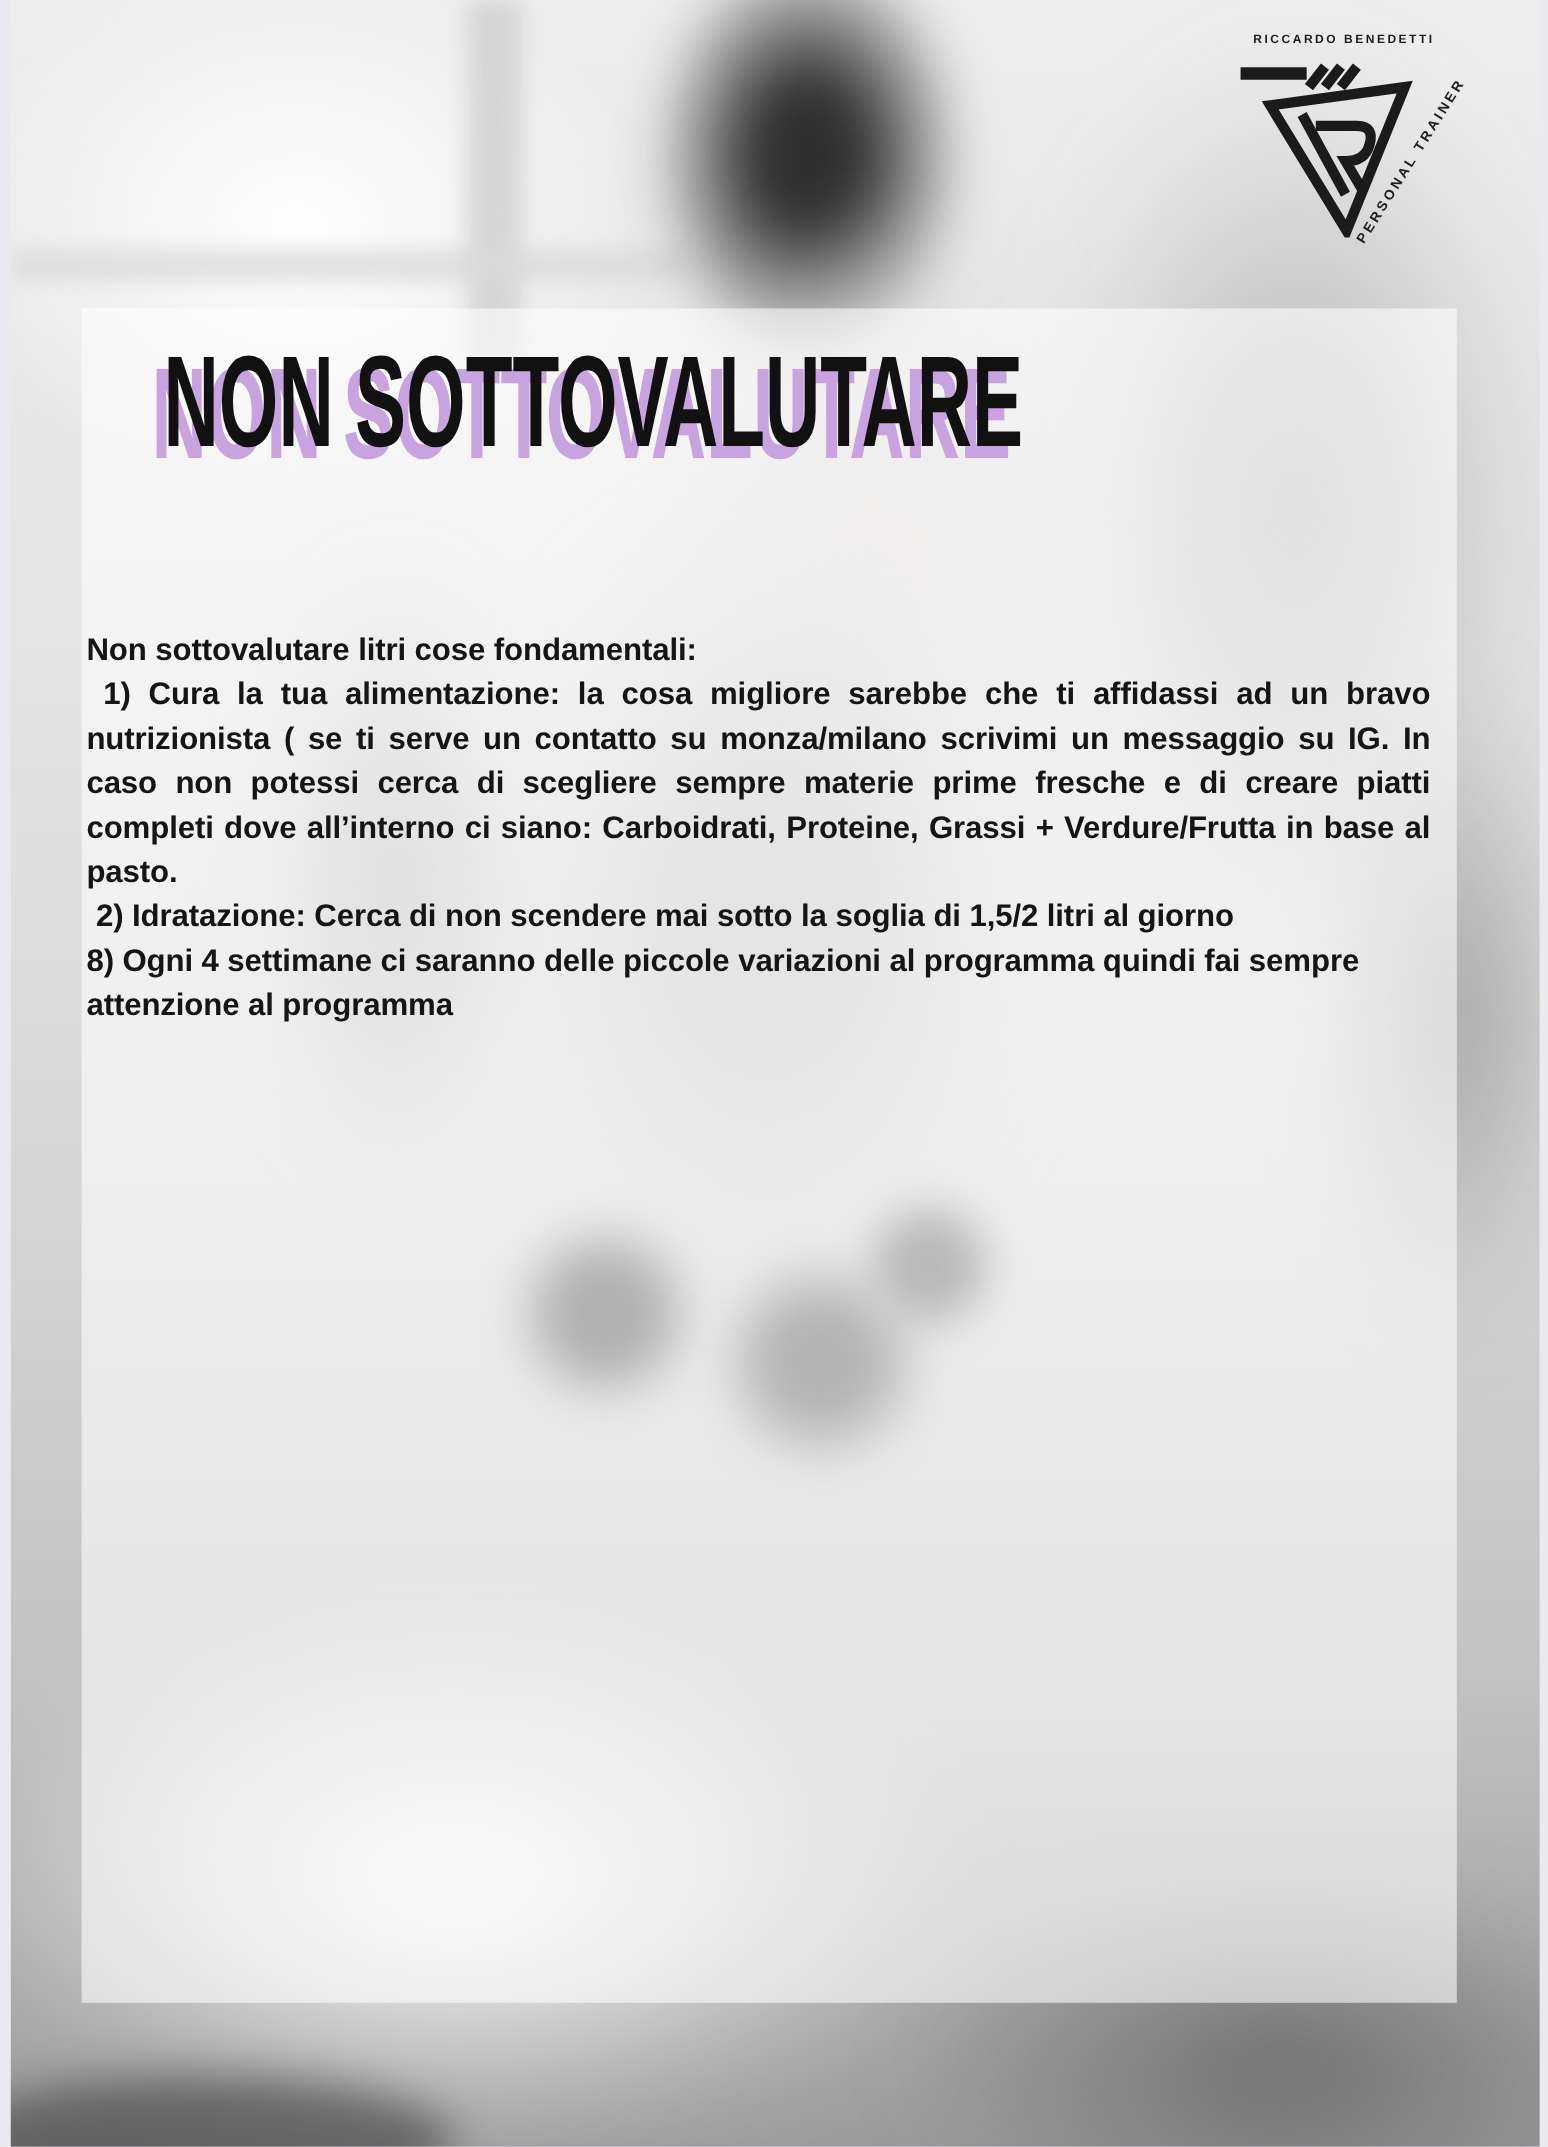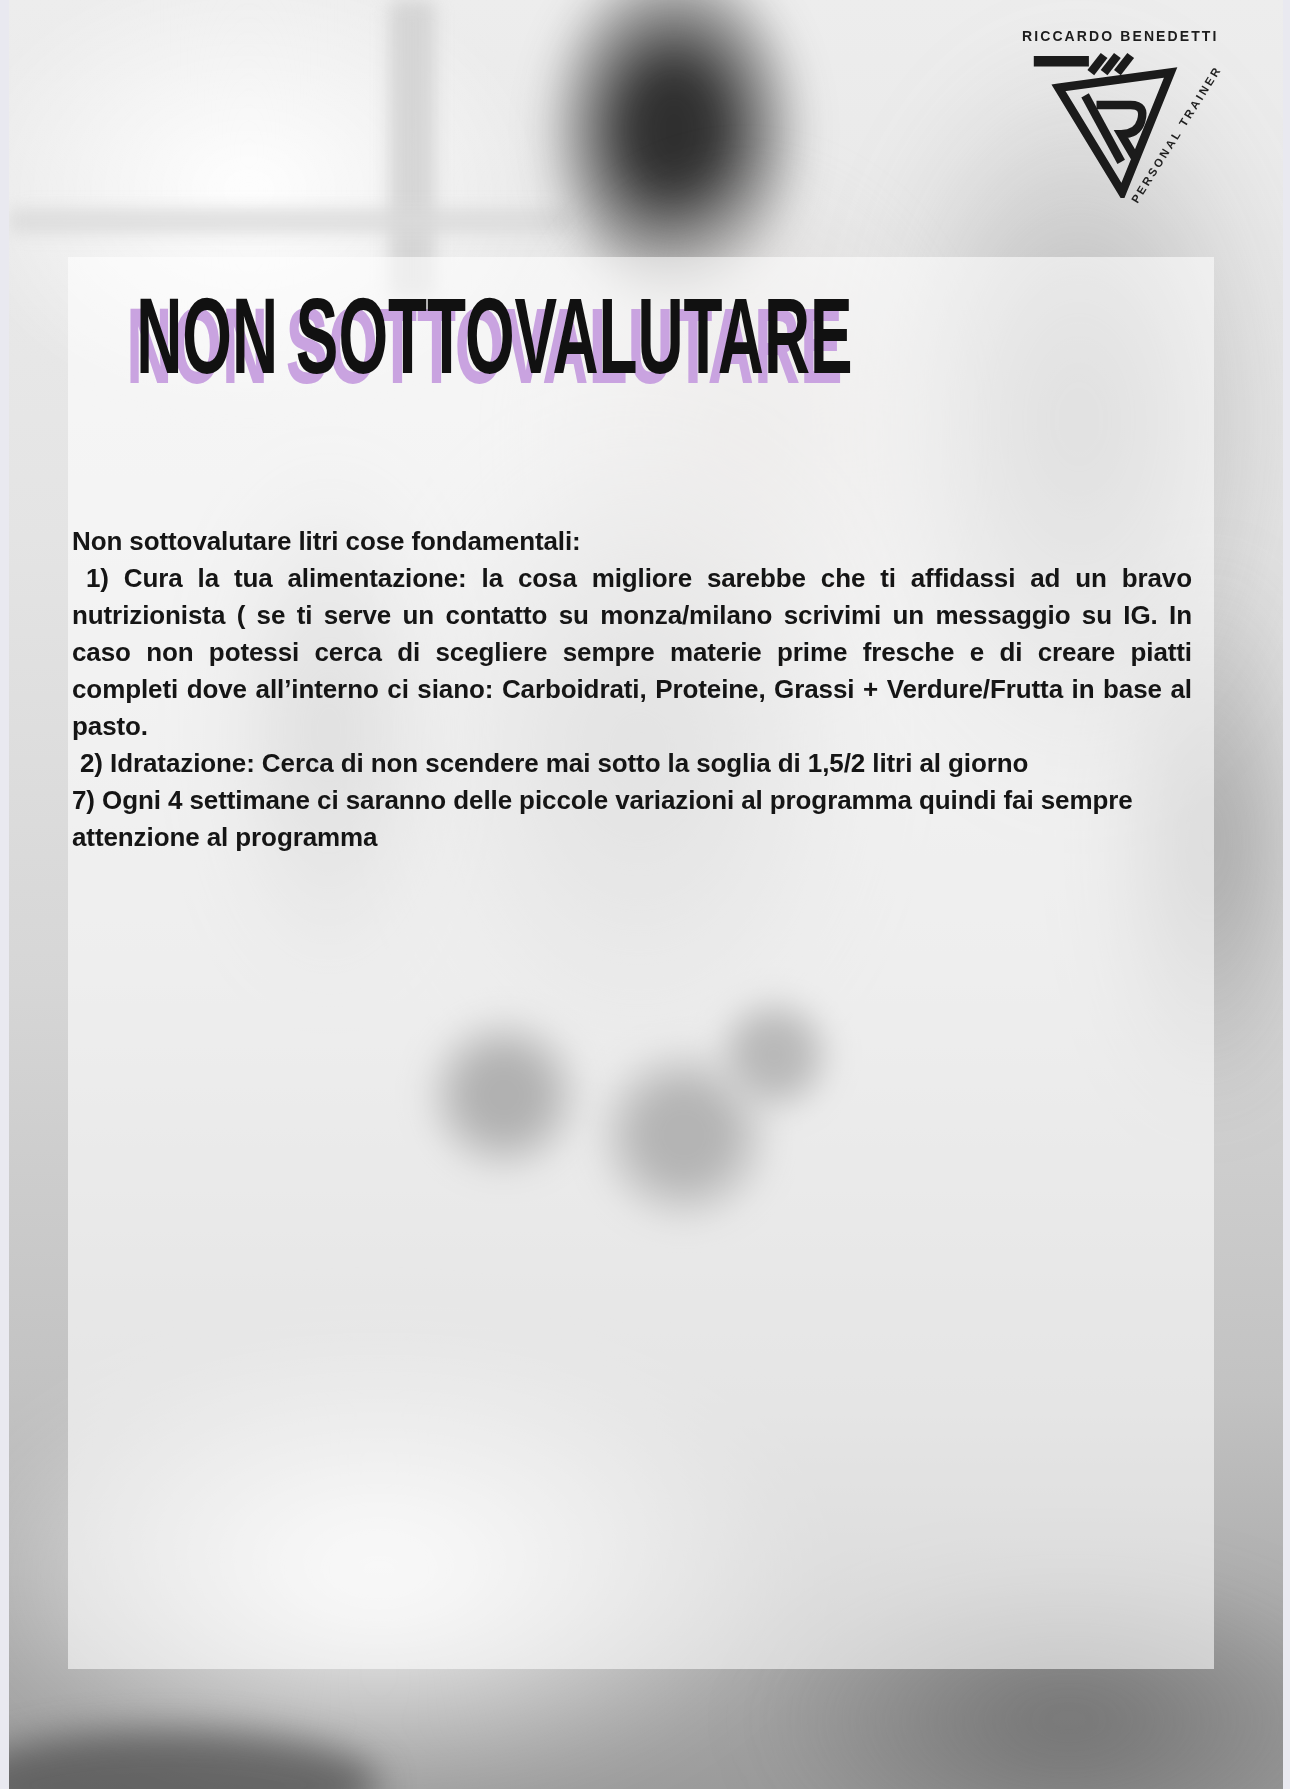--- a/index.html
+++ b/index.html
@@ -44,21 +44,21 @@
   .b-botL{left:-50px;top:1730px;width:420px;height:110px;filter:blur(18px);
     background:rgba(62,62,62,.6);}
   
   .overlay{
     position:absolute;left:68px;top:257px;width:1146px;height:1412px;
     background:rgba(255,255,255,0.58);
   }
   
   .brand-name{
     position:absolute;left:1022px;top:28px;width:196px;text-align:center;
-    font-size:14px;font-weight:bold;letter-spacing:2.1px;color:#1d1d1d;white-space:nowrap;
+    font-size:10px;font-weight:bold;letter-spacing:2.1px;color:#1d1d1d;white-space:nowrap;
   }
   .logo-svg{position:absolute;left:1030px;top:46px;}
   .brand-tagline{
     position:absolute;left:1134px;top:196px;
     transform:rotate(-58deg);transform-origin:0 50%;
     font-size:11.5px;font-weight:bold;letter-spacing:2.6px;color:#1f1f1f;white-space:nowrap;
   }
   
   .title-wrap{position:absolute;left:68px;top:290px;width:1146px;text-align:left;}
   .title-wrap h1{
@@ -122,14 +122,14 @@
 <div class="brand-tagline">PERSONAL TRAINER</div>
 
 <div class="title-wrap">
   <h1>NON SOTTOVALUTARE</h1>
 </div>
 
 <div class="content">
   <p class="p-intro">Non sottovalutare litri cose fondamentali:</p>
   <p class="p1">1) Cura la tua alimentazione: la cosa migliore sarebbe che ti affidassi ad un bravo nutrizionista ( se ti serve un contatto su monza/milano scrivimi un messaggio su IG. In caso non potessi cerca di scegliere sempre materie prime fresche e di creare piatti completi dove all’interno ci siano: Carboidrati, Proteine, Grassi + Verdure/Frutta in base al pasto.</p>
   <p class="p2">2) Idratazione: Cerca di non scendere mai sotto la soglia di 1,5/2 litri al giorno</p>
-  <p class="p5">7) Ogni 4 settimane ci saranno delle piccole variazioni al programma quindi fai sempre attenzione al programma</p>
+  <p class="p5">8) Ogni 4 settimane ci saranno delle piccole variazioni al programma quindi fai sempre attenzione al programma</p>
 </div>
 
 </body></html>

